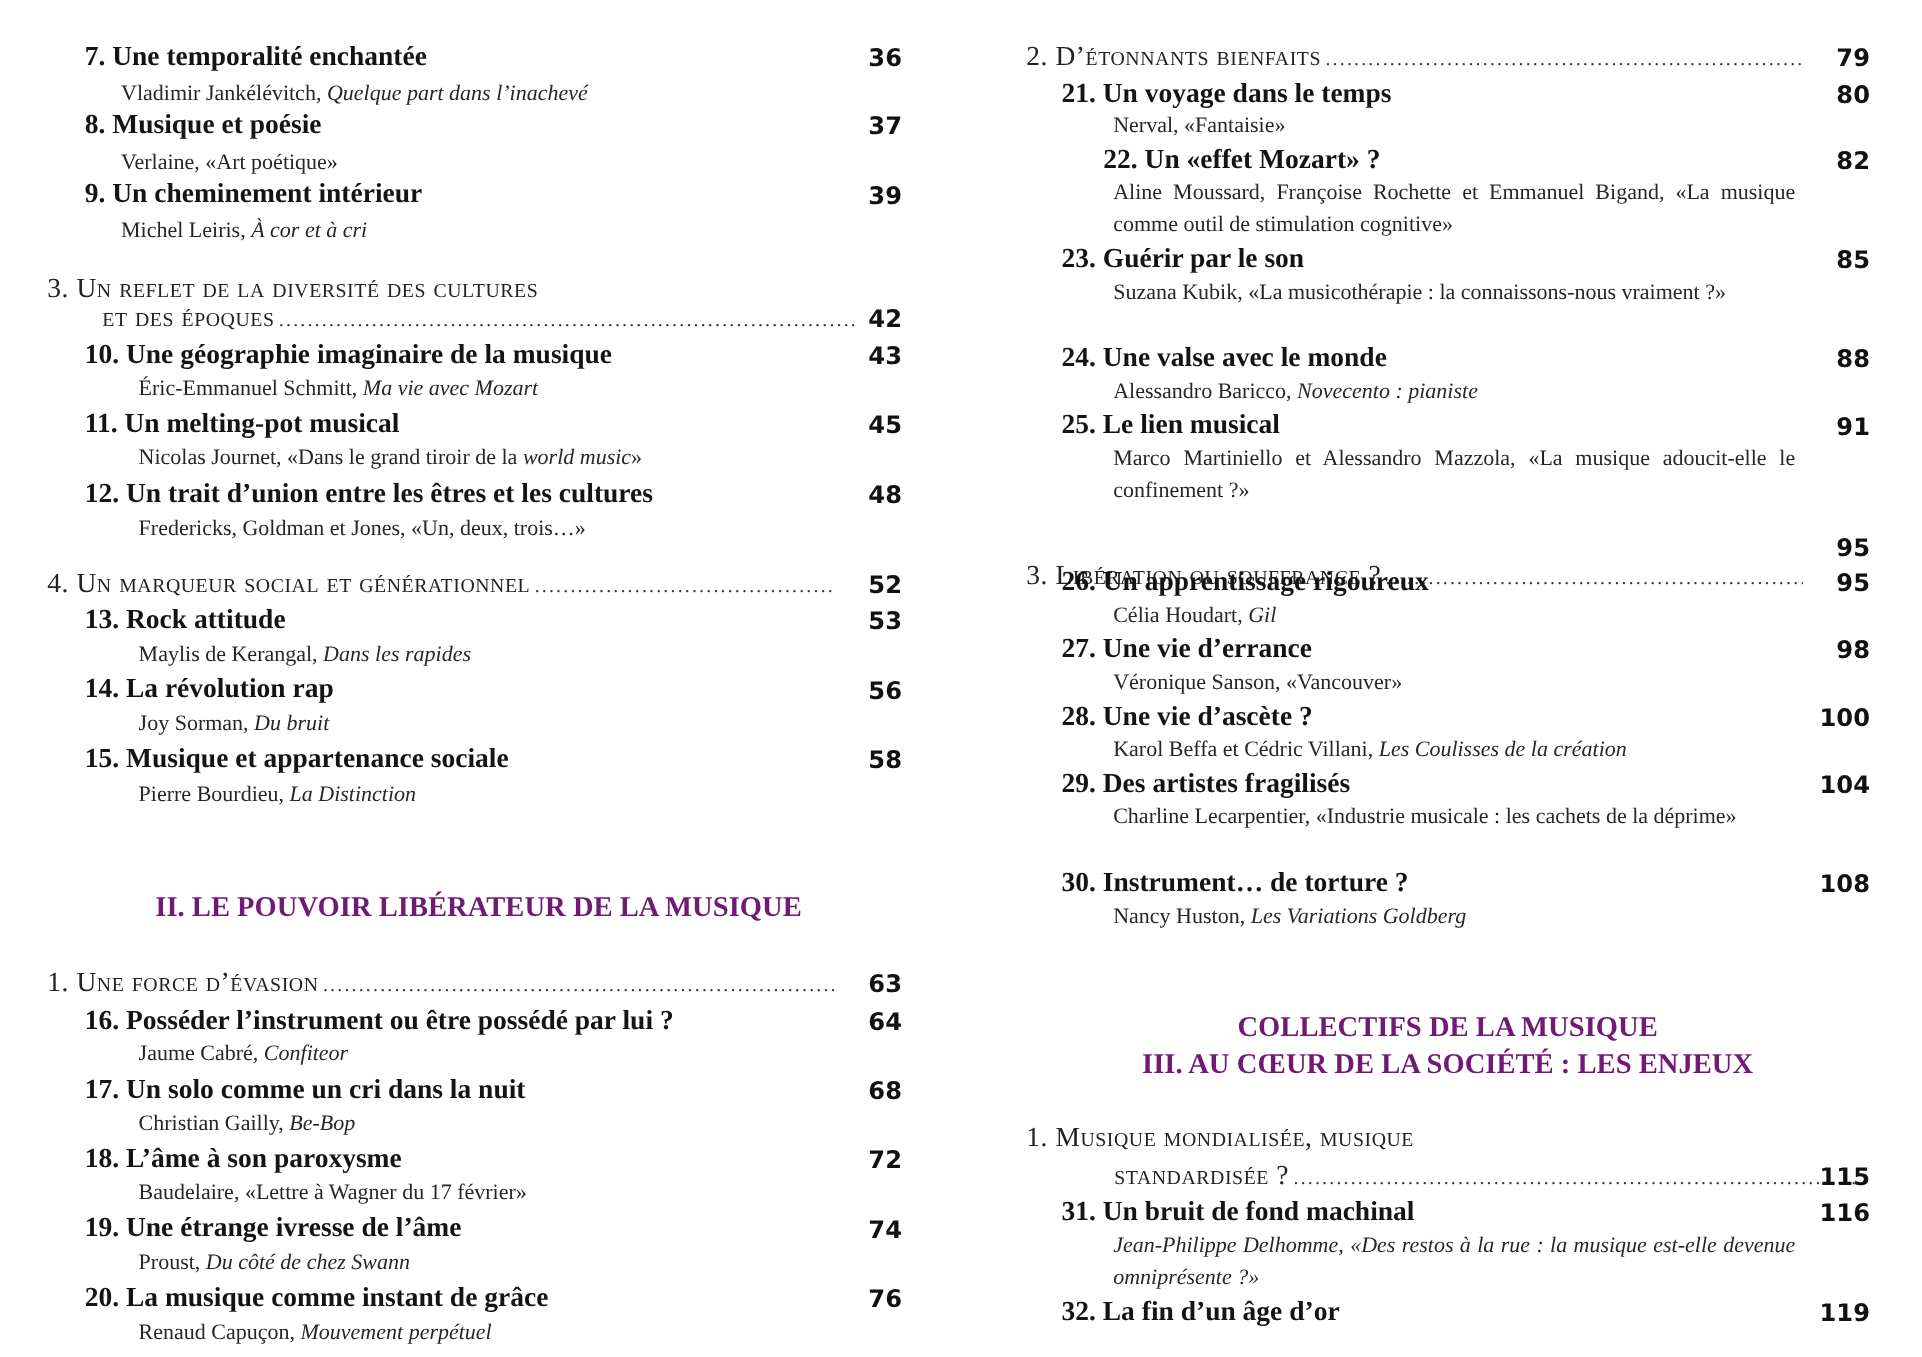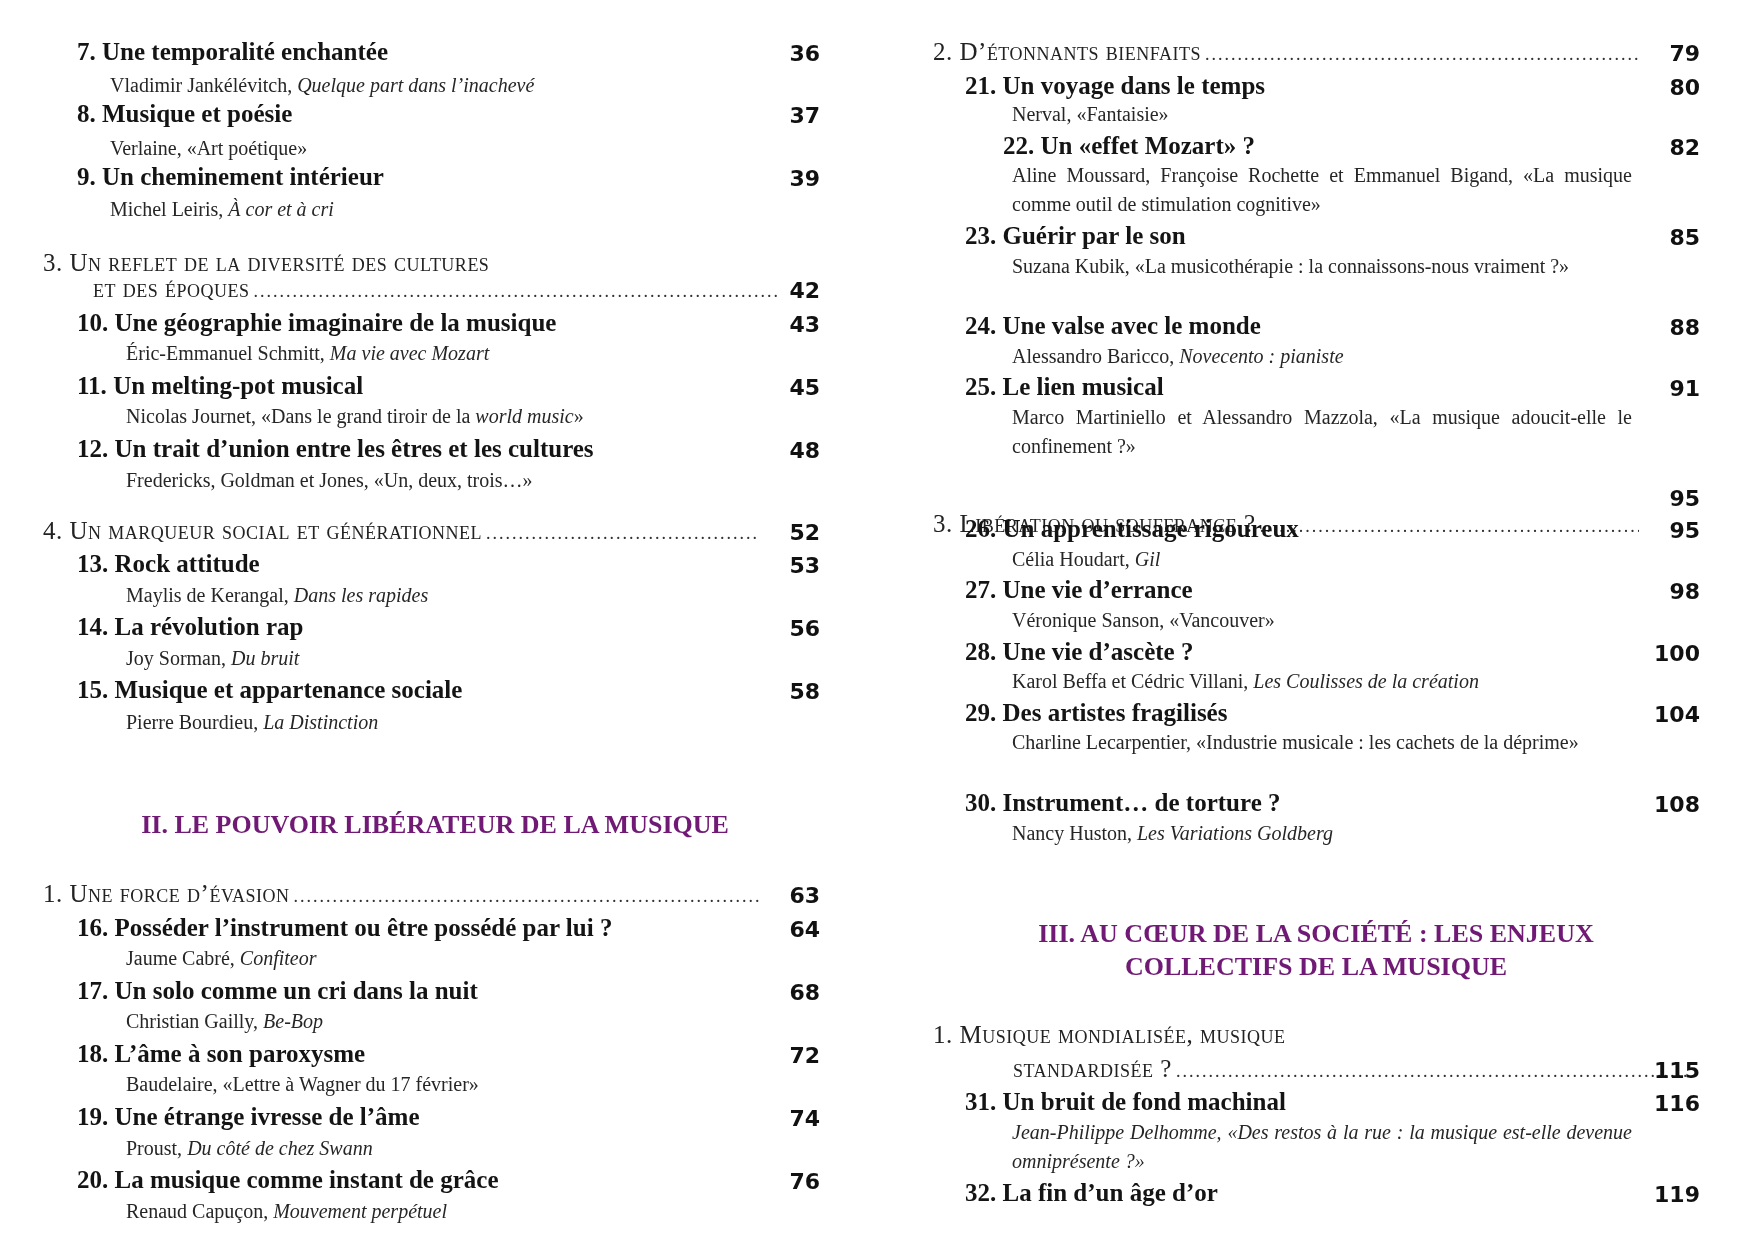--- a/index.html
+++ b/index.html
@@ -149,22 +149,22 @@
 
   <div class="abs item" style="left:965px;top:699px;"><span>29.</span> <span>Des artistes fragilisés</span></div>
   <div class="abs page" style="left:1620px;top:702px;">104</div>
   <div class="abs author just" style="left:1012px;top:728px;width:620px;"><span>Charline Lecarpentier, «Industrie musicale : les cachets de la déprime»</span></div>
 
   <div class="abs item" style="left:965px;top:789px;"><span>30.</span> <span>Instrument… de torture ?</span></div>
   <div class="abs page" style="left:1620px;top:792px;">108</div>
   <div class="abs author" style="left:1012px;top:822px;"><span>Nancy Huston, </span><i>Les Variations Goldberg</i></div>
 
   <div class="abs part" style="left:960px;top:917px;width:712px;">
+    <div>COLLECTIFS DE LA MUSIQUE</div>
     <div>III. AU CŒUR DE LA SOCIÉTÉ : LES ENJEUX</div>
-    <div>COLLECTIFS DE LA MUSIQUE</div>
   </div>
 
   <div class="abs section" style="left:933px;top:1021px;">
       <span class="txt">1. Musique mondialisée, musique</span>
     </div>
   <div class="abs section" style="left:965px;top:1055px;width:680px;margin-left:48px;">
       <span class="txt">standardisée ?</span>
       <span class="dots"></span>
     </div>
   <div class="abs page" style="left:1620px;top:1058px;">115</div>

